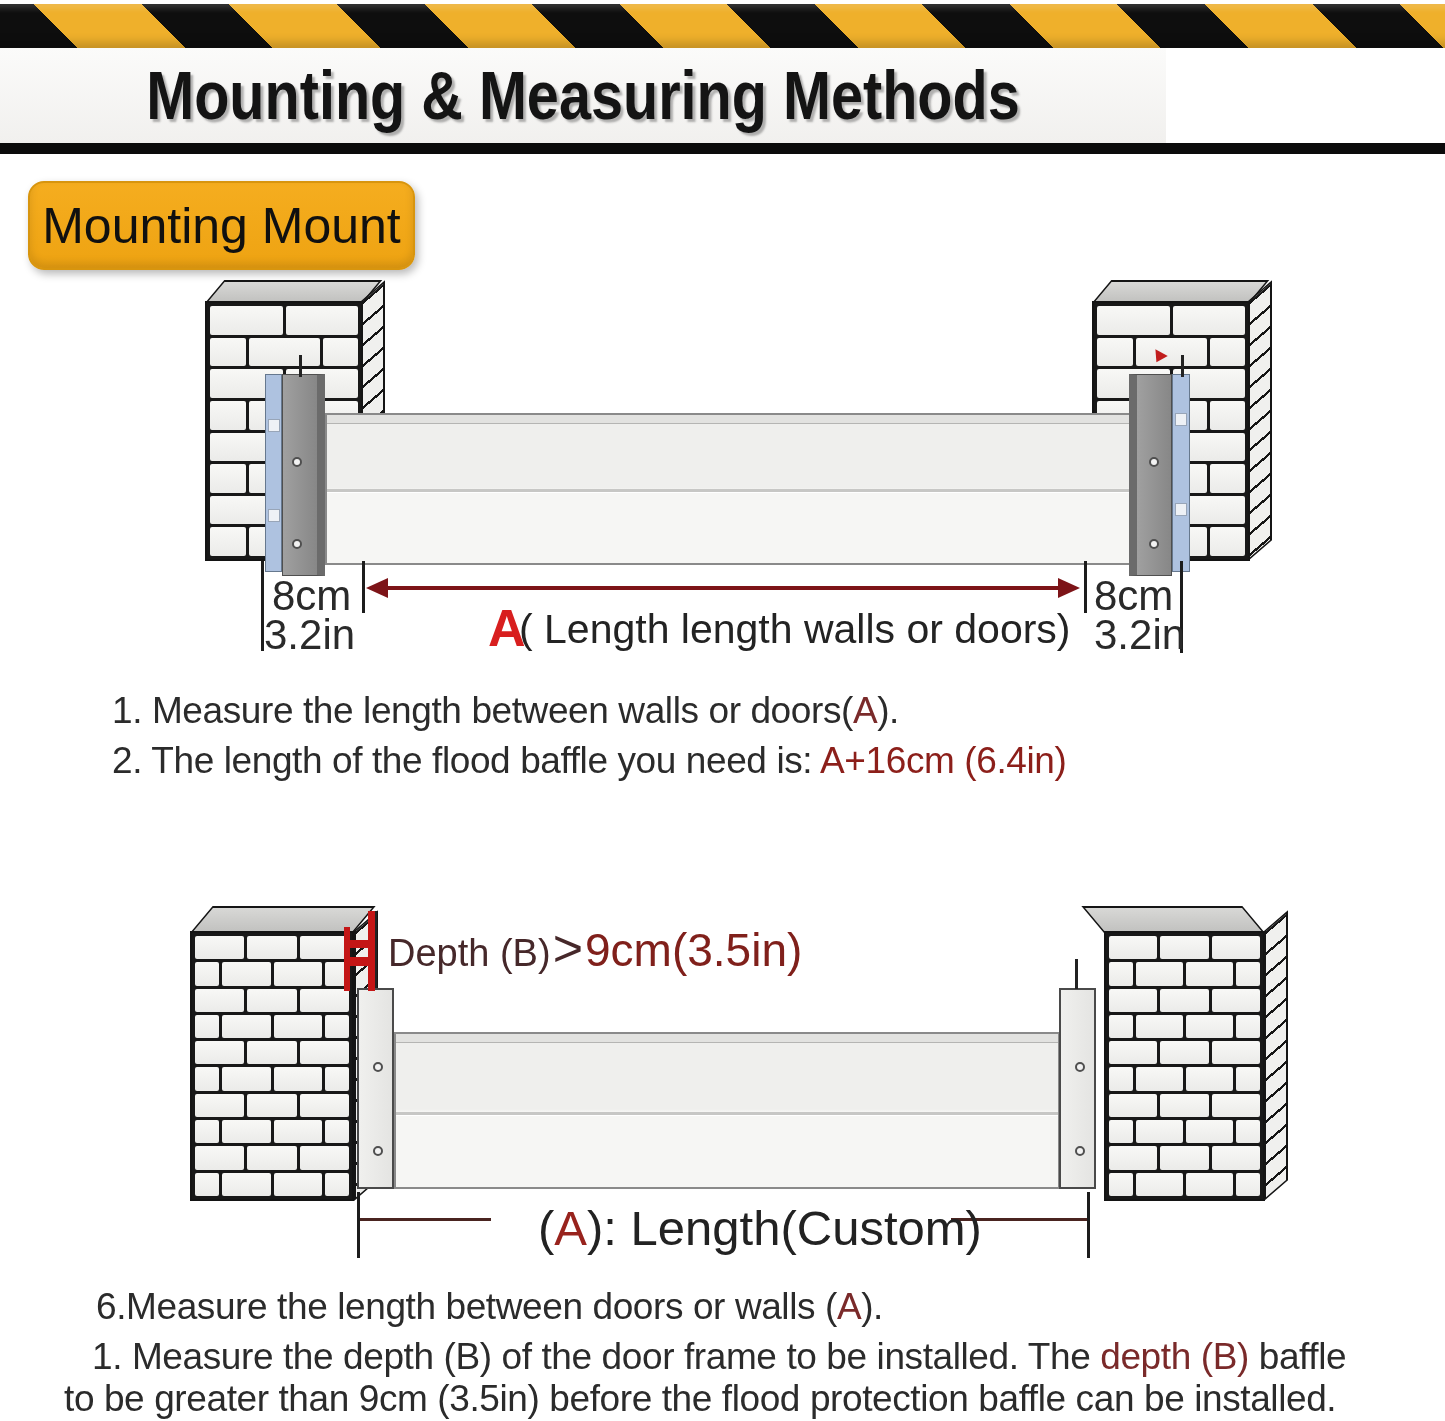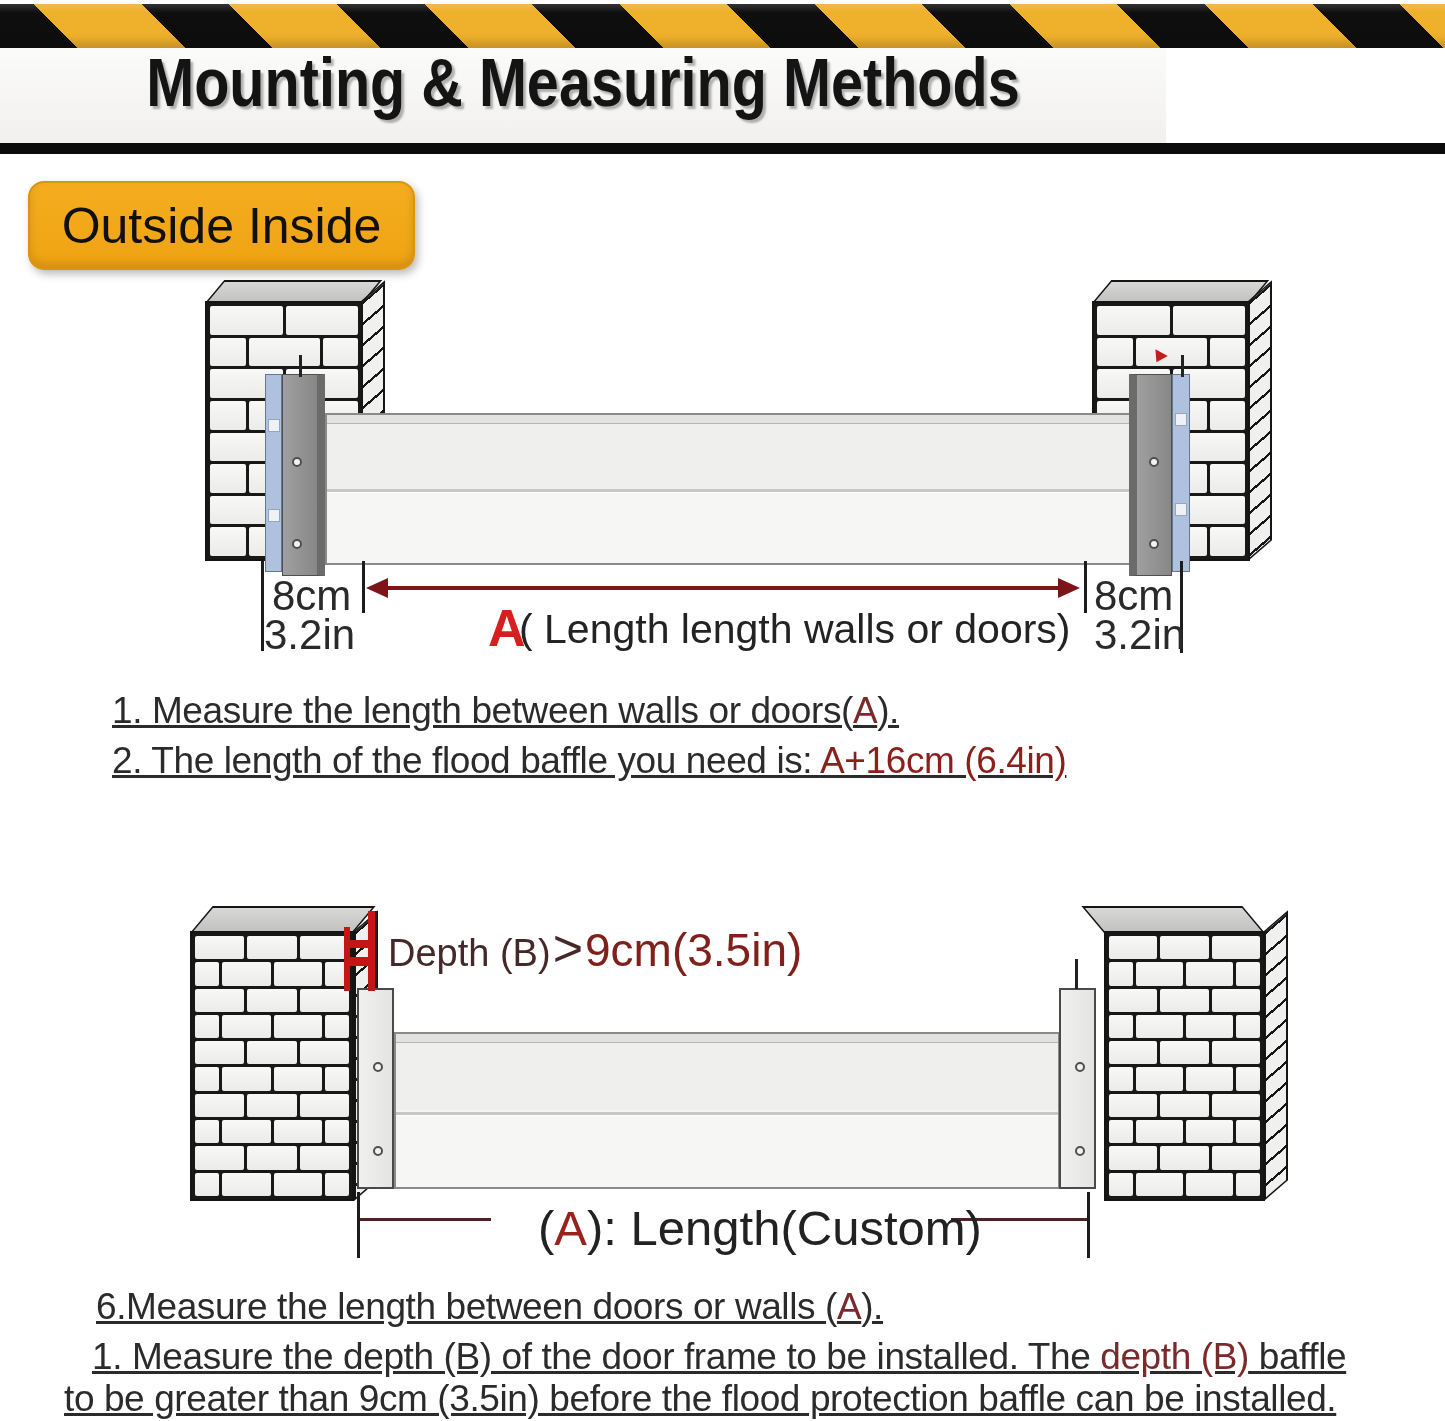--- a/index.html
+++ b/index.html
@@ -4,21 +4,21 @@
 <style>
   html,body{margin:0;padding:0;background:#ffffff;}
   #canvas{position:relative;width:1445px;height:1421px;background:#ffffff;overflow:hidden;
           font-family:"Liberation Sans", sans-serif;color:#222;}
 
   
   .hazard{position:absolute;left:-10px;top:4px;width:1465px;height:44px;
     background:repeating-linear-gradient(45deg,#0e0e0e 0 62px,#efb02b 62px 138px);
     box-shadow:inset 0 -6px 10px rgba(0,0,0,.18), inset 0 4px 6px rgba(255,255,255,.18);}
   .title-band{position:absolute;left:0;top:48px;width:1166px;height:95px;
-    background:linear-gradient(180deg,#fbfbfa,#f1f0ee);display:flex;align-items:flex-start;justify-content:center;}
+    background:linear-gradient(180deg,#fbfbfa,#f1f0ee);display:flex;align-items:center;justify-content:center;}
   .page-title{font-size:60px;font-weight:700;color:#141414;letter-spacing:0px;
     transform:scaleY(1.14) scaleX(0.96);text-shadow:3px 3px 2px rgba(90,90,90,.45);white-space:nowrap;}
   .black-bar{position:absolute;left:0;top:143px;width:1445px;height:11px;background:#0b0b0b;}
 
   
   .badge{position:absolute;background:linear-gradient(180deg,#f5ad1f,#eea312);
     border:2px solid #d8950e;border-radius:16px;display:flex;align-items:center;justify-content:center;
     box-shadow:3px 4px 8px rgba(0,0,0,.28), inset 0 -5px 8px rgba(0,0,0,.12);
     font-size:50px;color:#101010;}
 
@@ -62,21 +62,21 @@
   .head-l{position:absolute;width:0;height:0;border-top:10px solid transparent;border-bottom:10px solid transparent;
     border-right:22px solid #7d1418;z-index:4;}
   .head-r{position:absolute;width:0;height:0;border-top:10px solid transparent;border-bottom:10px solid transparent;
     border-left:22px solid #7d1418;z-index:4;}
   .seg{position:absolute;height:3px;background:#4a2420;z-index:4;}
   .meas{position:absolute;font-size:42px;color:#2a2a2a;white-space:nowrap;z-index:5;}
   .dim-a{position:absolute;font-size:52px;font-weight:800;color:#d81f1f;white-space:nowrap;z-index:5;}
   .dim-label{position:absolute;font-size:41px;color:#232323;white-space:nowrap;z-index:5;}
 
   
-  .step{position:absolute;font-size:37px;color:#2b2b2b;white-space:nowrap;z-index:5;letter-spacing:-0.4px;text-decoration:underline;}
+  .step{position:absolute;font-size:37px;color:#2b2b2b;white-space:nowrap;z-index:5;letter-spacing:-0.4px;}
   .mr{color:#7a2a2a;}
   .rd{color:#8c1f1a;}
   .depth-note{position:absolute;display:flex;align-items:baseline;white-space:nowrap;z-index:5;}
   .depth-label{font-size:38px;color:#46282a;}
   .depth-gt{font-size:52px;color:#46282a;margin:0 2px;}
   .depth-val{font-size:46px;color:#80201b;}
   .dimtext{position:absolute;font-size:49px;white-space:nowrap;z-index:5;color:#222;}
   .dimtext .a{color:#98231d;}
   .red-mark{position:absolute;width:0;height:0;border-left:7px solid transparent;border-right:7px solid transparent;
     border-top:11px solid #c11d1d;transform:rotate(28deg);z-index:4;}
@@ -86,21 +86,21 @@
 
 <div id="canvas">
 
   <div class="hazard"></div>
   <div class="title-band">
     <div class="page-title">Mounting &amp; Measuring Methods</div>
   </div>
   <div class="black-bar"></div>
 
   <div class="badge" style="left:28px;top:181px;width:383px;height:85px;">
-    <span>Outside Inside</span>
+    <span>Mounting Mount</span>
   </div>
 
   <div class="wall-top skew-r" style="left:205px;top:280px;width:158px;height:23px;"></div>
   <div class="bricks" style="left:205px;top:301px;width:158px;height:260px;">
       <div class="brick-row">
         <div class="brick" style="flex: 1 1 0px;"></div>
         <div class="brick" style="flex: 1 1 0px;"></div>
       </div>
       <div class="brick-row">
         <div class="brick" style="flex: 0.5 1 0px;"></div>

